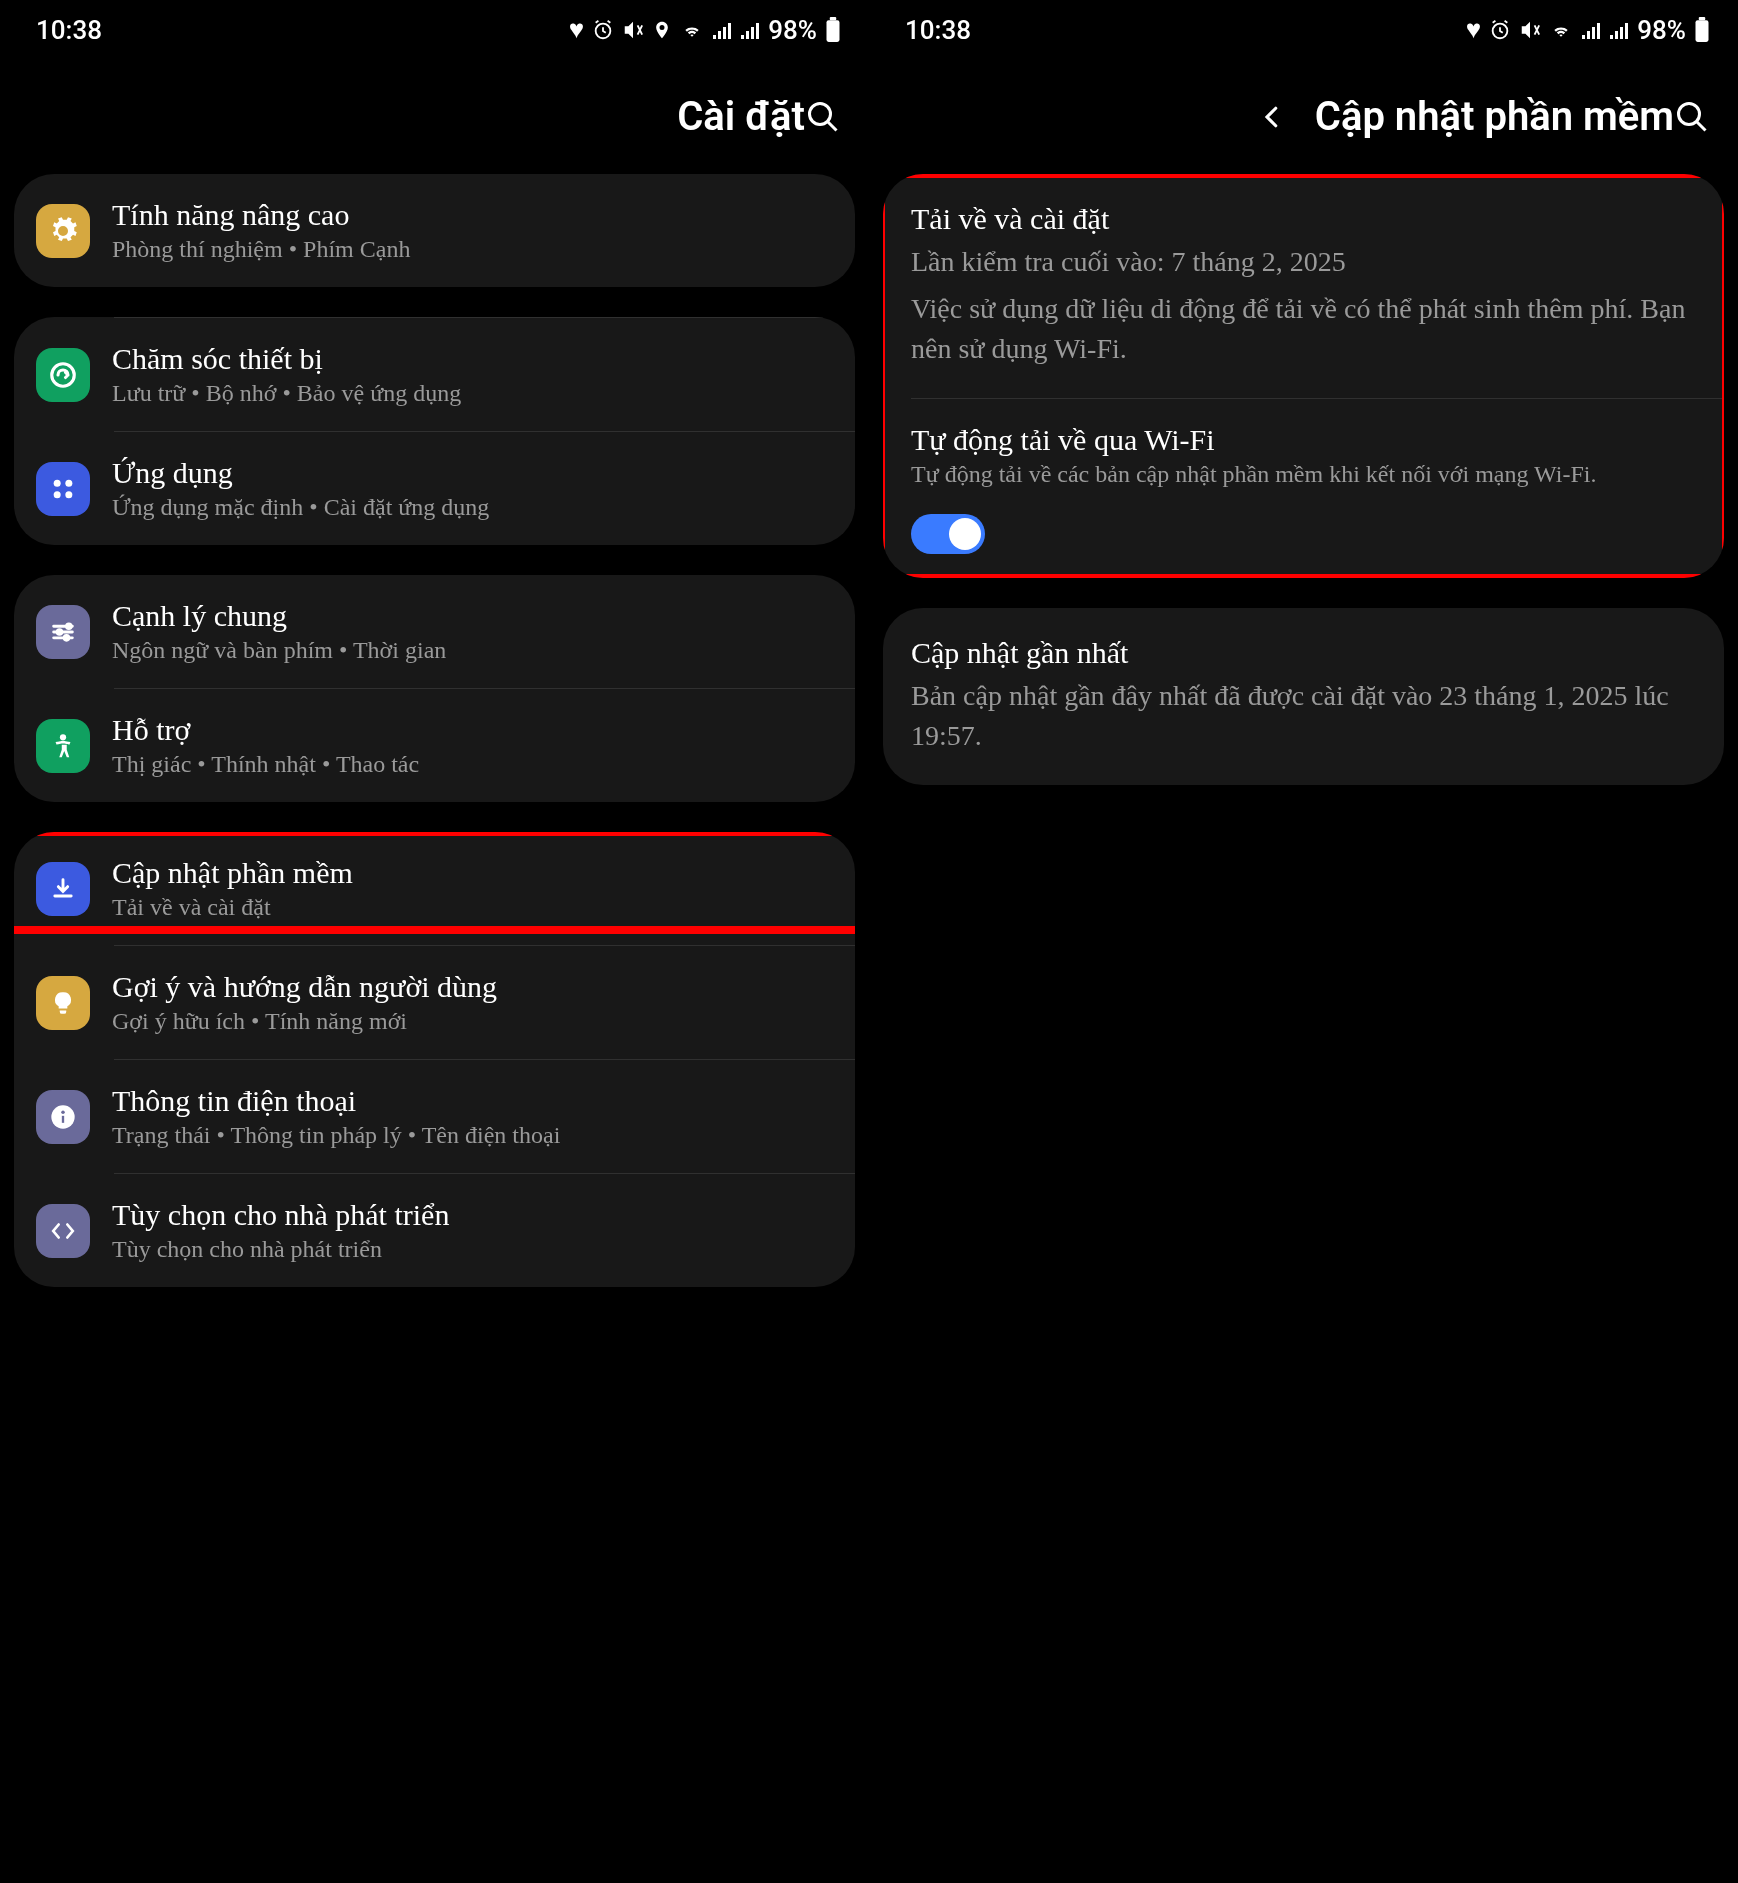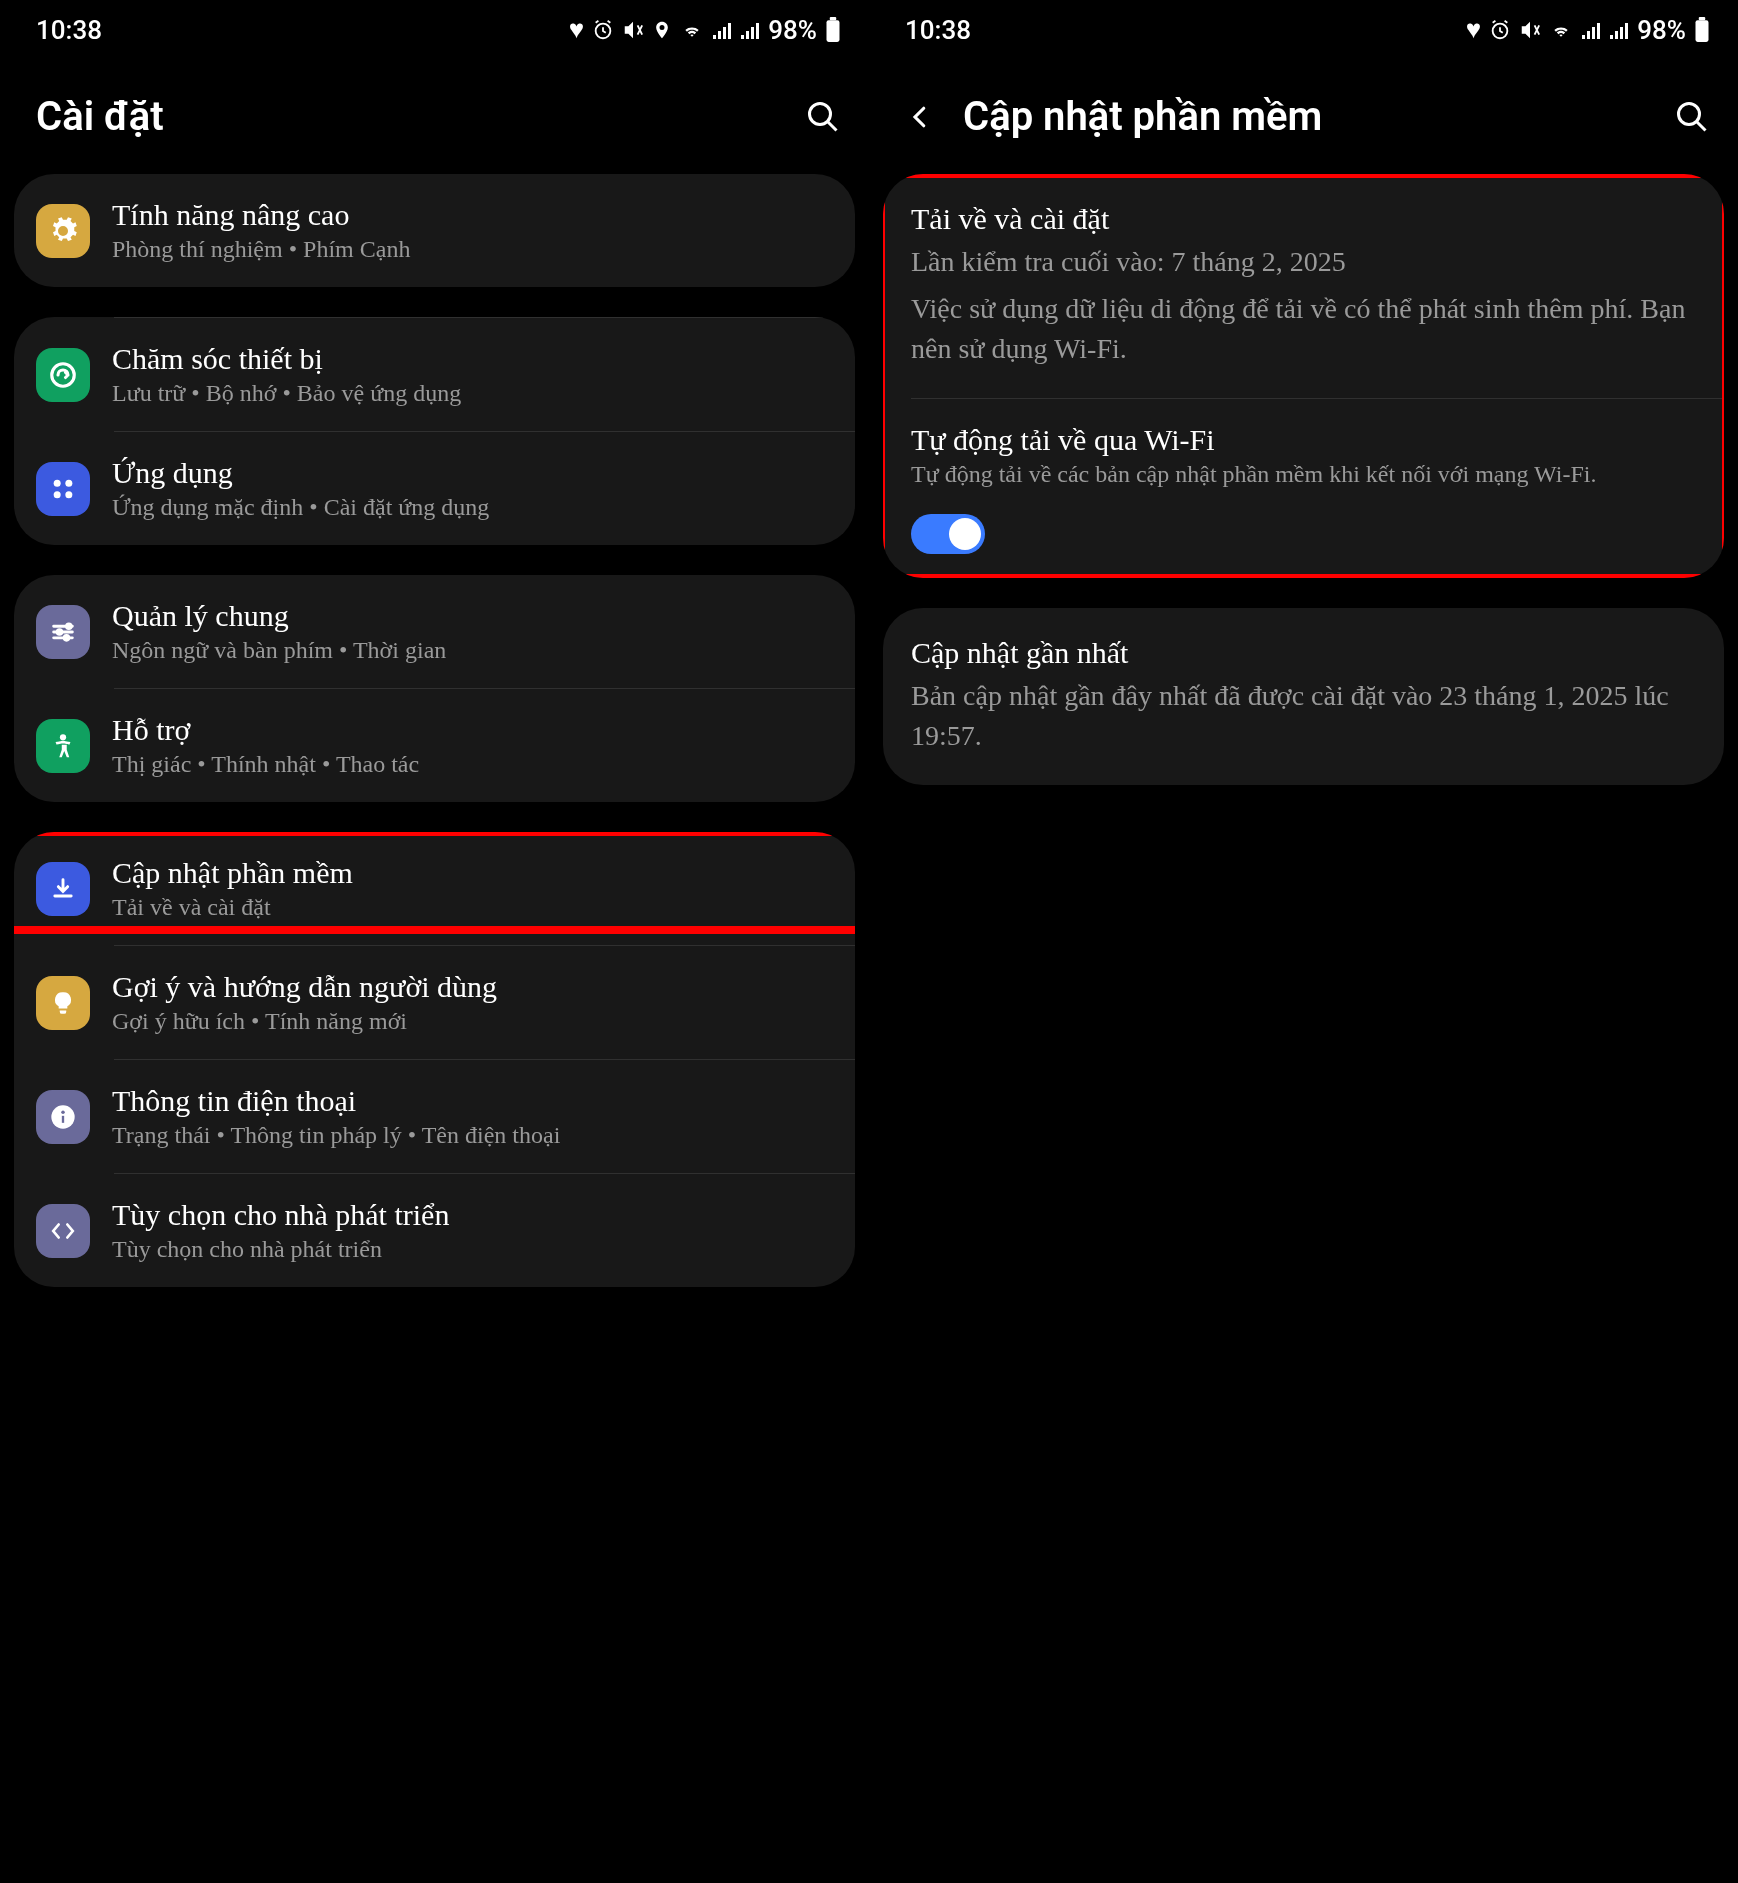--- a/index.html
+++ b/index.html
@@ -29,21 +29,21 @@
 }
 .status-icons {
   display: flex;
   gap: 8px;
   align-items: center;
 }
 .status-icons span, .status-icons svg { display: inline-flex; align-items: center; }
 .header {
   display: flex;
   align-items: center;
-  justify-content: space-between;
+  justify-content: flex-end;
   padding: 40px 28px 34px 36px;
 }
 .header-left { display: flex; align-items: center; gap: 28px; }
 .header-title {
   font-size: 40px;
   font-weight: 600;
 }
 .search-btn, .back-btn {
   background: none;
   border: none;
@@ -254,21 +254,21 @@
       <div class="row">
         <div class="icon-badge" style="background:#6a6a9a">
           <svg width="28" height="28" viewBox="0 0 24 24" fill="none" stroke="#fff" stroke-width="2.5" stroke-linecap="round">
               <path d="M4 7h12M20 7h0M4 12h4M12 12h8M4 17h10M18 17h2"></path>
               <circle cx="17" cy="7" r="2" fill="#fff"></circle>
               <circle cx="9" cy="12" r="2" fill="#fff"></circle>
               <circle cx="15" cy="17" r="2" fill="#fff"></circle>
             </svg>
         </div>
         <div class="row-text">
-          <span class="row-title">Quản lý chung</span>
+          <span class="row-title">Cạnh lý chung</span>
           <span class="row-sub">Ngôn ngữ và bàn phím  •  Thời gian</span>
         </div>
       </div>
       <div class="divider"></div>
       <div class="row">
         <div class="icon-badge" style="background:#10a060">
           <svg width="30" height="30" viewBox="0 0 24 24" fill="#fff">
               <circle cx="12" cy="5" r="2.5"></circle>
               <path d="M12 8c-3 0-6 1-6 1l1 2s2-1 5-1 5 1 5 1l1-2s-3-1-6-1zm-1 3v4l-2 6h2l2-5 2 5h2l-2-6v-4h-4z"></path>
             </svg>

